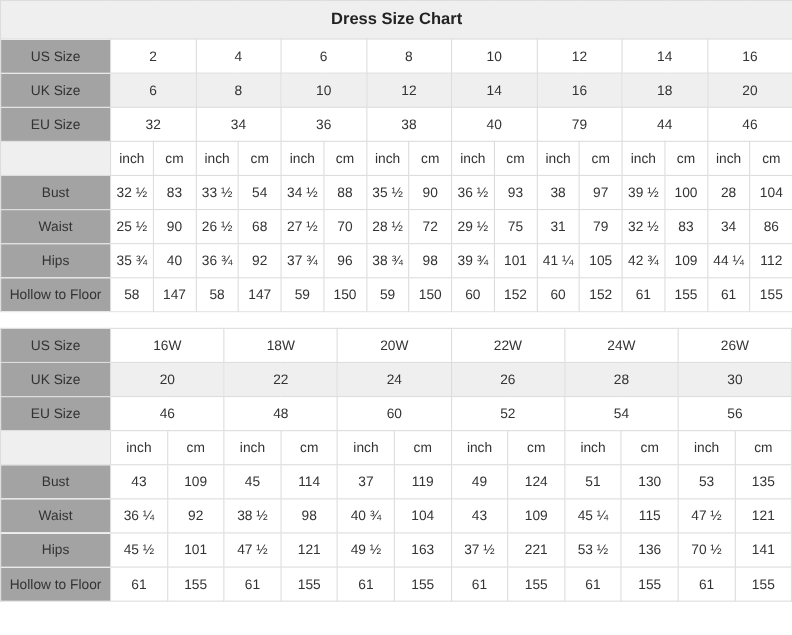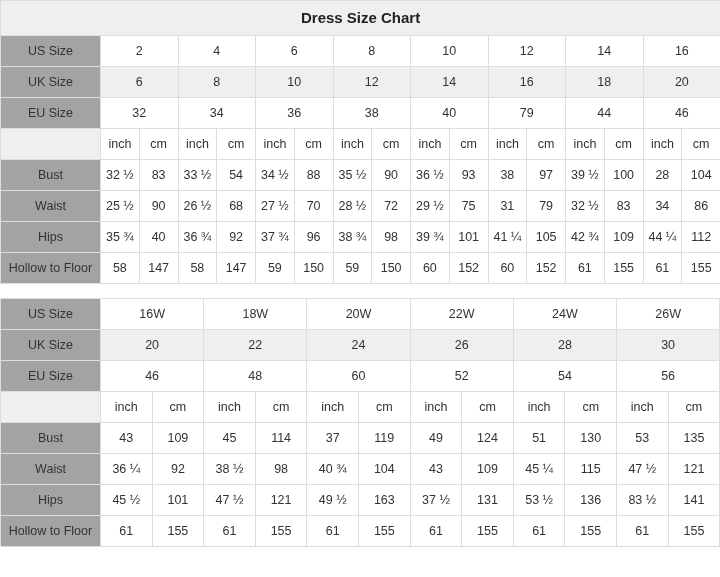--- a/index.html
+++ b/index.html
@@ -324,24 +324,24 @@
         </tr>
         <tr>
           <td class="label-cell">Hips</td>
           <td>45 ½</td>
           <td>101</td>
           <td>47 ½</td>
           <td>121</td>
           <td>49 ½</td>
           <td>163</td>
           <td>37 ½</td>
-          <td>131</td>
+          <td>221</td>
           <td>53 ½</td>
           <td>136</td>
-          <td>83 ½</td>
+          <td>70 ½</td>
           <td>141</td>
         </tr>
         <tr>
           <td class="label-cell">Hollow to Floor</td>
           <td>61</td>
           <td>155</td>
           <td>61</td>
           <td>155</td>
           <td>61</td>
           <td>155</td>

